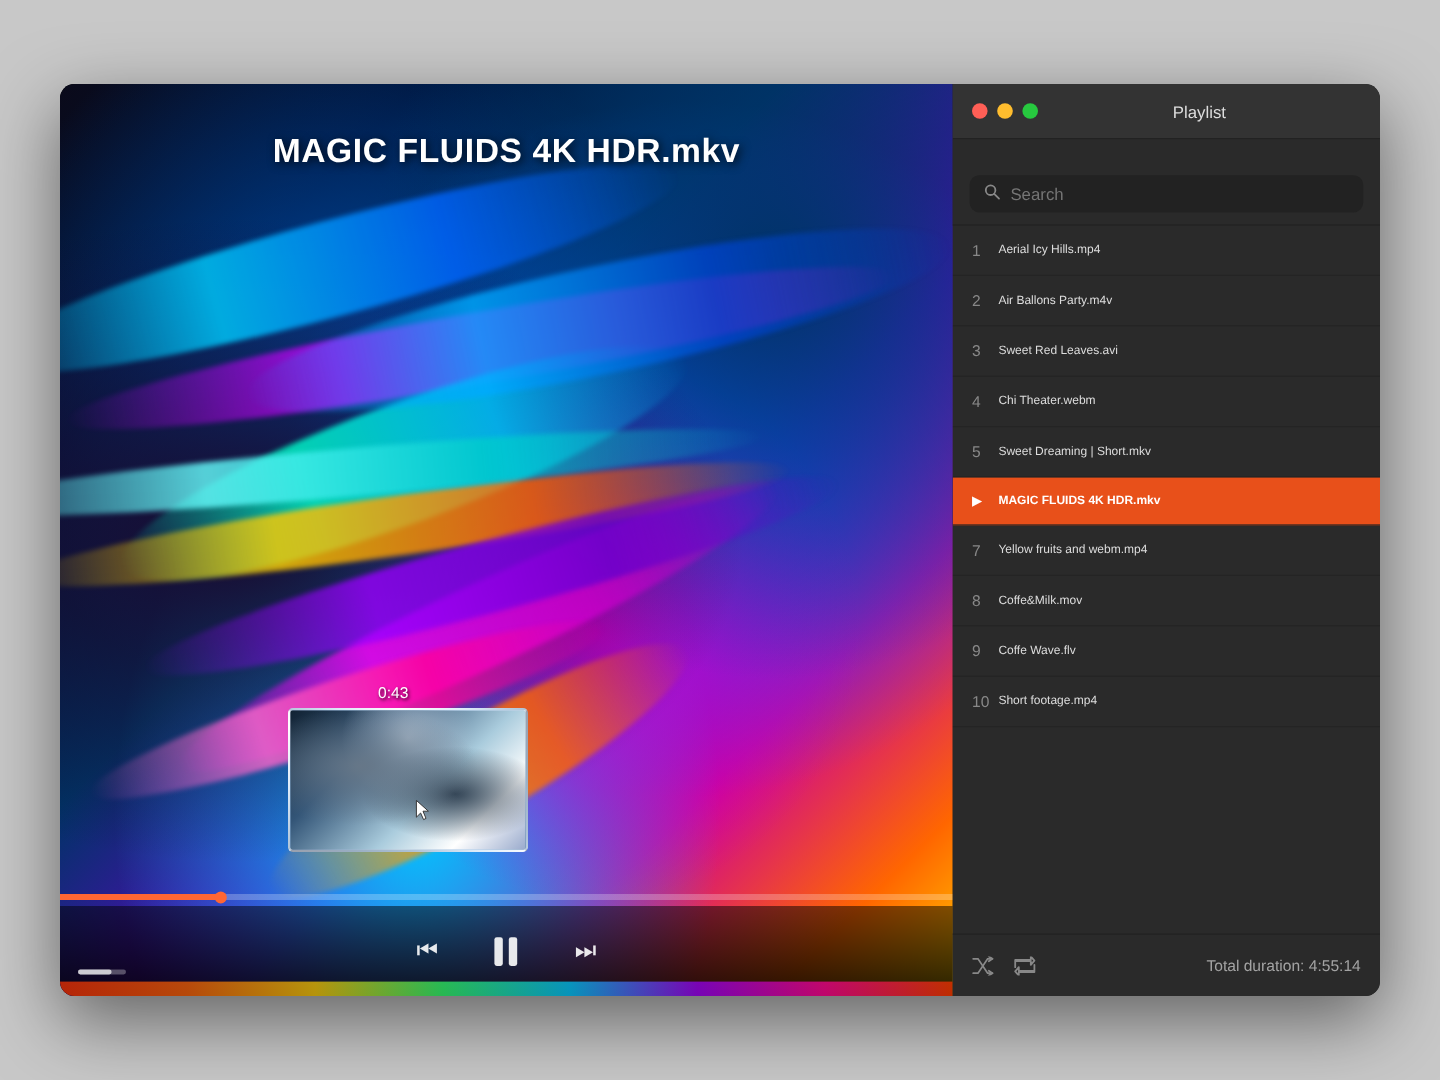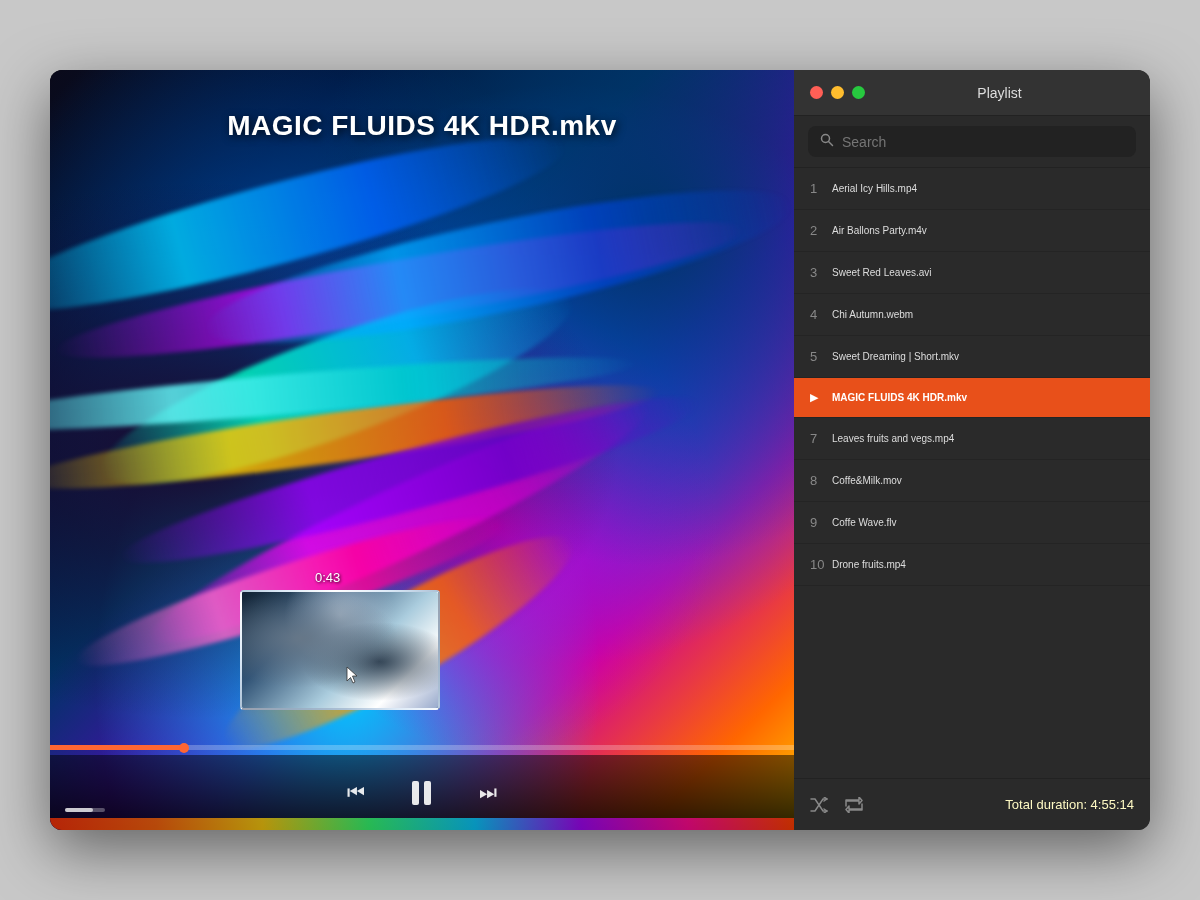--- a/index.html
+++ b/index.html
@@ -289,20 +289,21 @@
       border-bottom: 1px solid #222;
     }
 
     .search-input-wrap {
       display: flex;
       align-items: center;
       background: #222;
       border-radius: 8px;
       padding: 7px 12px;
       gap: 8px;
+      margin-top: 20px;
     }
 
     .search-icon-wrap {
       color: #888;
       font-size: 14px;
     }
 
     .search-input {
       background: none;
       border: none;
@@ -378,21 +379,21 @@
       color: #888;
       font-size: 18px;
       cursor: pointer;
       display: flex;
       align-items: center;
     }
 
     .total-duration {
       flex: 1;
       text-align: right;
-      color: #fef9c3;
+      color: #a3a3a3;
       font-size: 13px;
     }
 
     .shuffle-icon { font-size: 16px; }
     .repeat-icon { font-size: 16px; }
   </style>
 </head>
 <body>
 
 <div class="app-window">
@@ -485,45 +486,45 @@
         <div class="playlist-item">
           <span class="item-num">2</span>
           <span class="item-name">Air Ballons Party.m4v</span>
         </div>
         <div class="playlist-item">
           <span class="item-num">3</span>
           <span class="item-name">Sweet Red Leaves.avi</span>
         </div>
         <div class="playlist-item">
           <span class="item-num">4</span>
-          <span class="item-name">Chi Autumn.webm</span>
+          <span class="item-name">Chi Theater.webm</span>
         </div>
         <div class="playlist-item">
           <span class="item-num">5</span>
           <span class="item-name">Sweet Dreaming | Short.mkv</span>
         </div>
         <div class="playlist-item active">
           <span class="play-indicator">▶</span>
           <span class="item-name">MAGIC FLUIDS 4K HDR.mkv</span>
         </div>
         <div class="playlist-item">
           <span class="item-num">7</span>
-          <span class="item-name">Leaves fruits and vegs.mp4</span>
+          <span class="item-name">Yellow fruits and webm.mp4</span>
         </div>
         <div class="playlist-item">
           <span class="item-num">8</span>
           <span class="item-name">Coffe&amp;Milk.mov</span>
         </div>
         <div class="playlist-item">
           <span class="item-num">9</span>
           <span class="item-name">Coffe Wave.flv</span>
         </div>
         <div class="playlist-item">
           <span class="item-num">10</span>
-          <span class="item-name">Drone fruits.mp4</span>
+          <span class="item-name">Short footage.mp4</span>
         </div>
       </div>
 
     <div class="playlist-footer">
       <div class="footer-btn shuffle-icon">
         <svg width="20" height="16" viewBox="0 0 20 16" fill="none">
           <path d="M1 2h4l8 12h4" stroke="#888" stroke-width="1.5" stroke-linecap="round"></path>
           <path d="M1 14h4l8-12h4" stroke="#888" stroke-width="1.5" stroke-linecap="round"></path>
           <path d="M14 0l3 2-3 2" stroke="#888" stroke-width="1.5" stroke-linecap="round" stroke-linejoin="round"></path>
           <path d="M14 12l3 2-3 2" stroke="#888" stroke-width="1.5" stroke-linecap="round" stroke-linejoin="round"></path>

